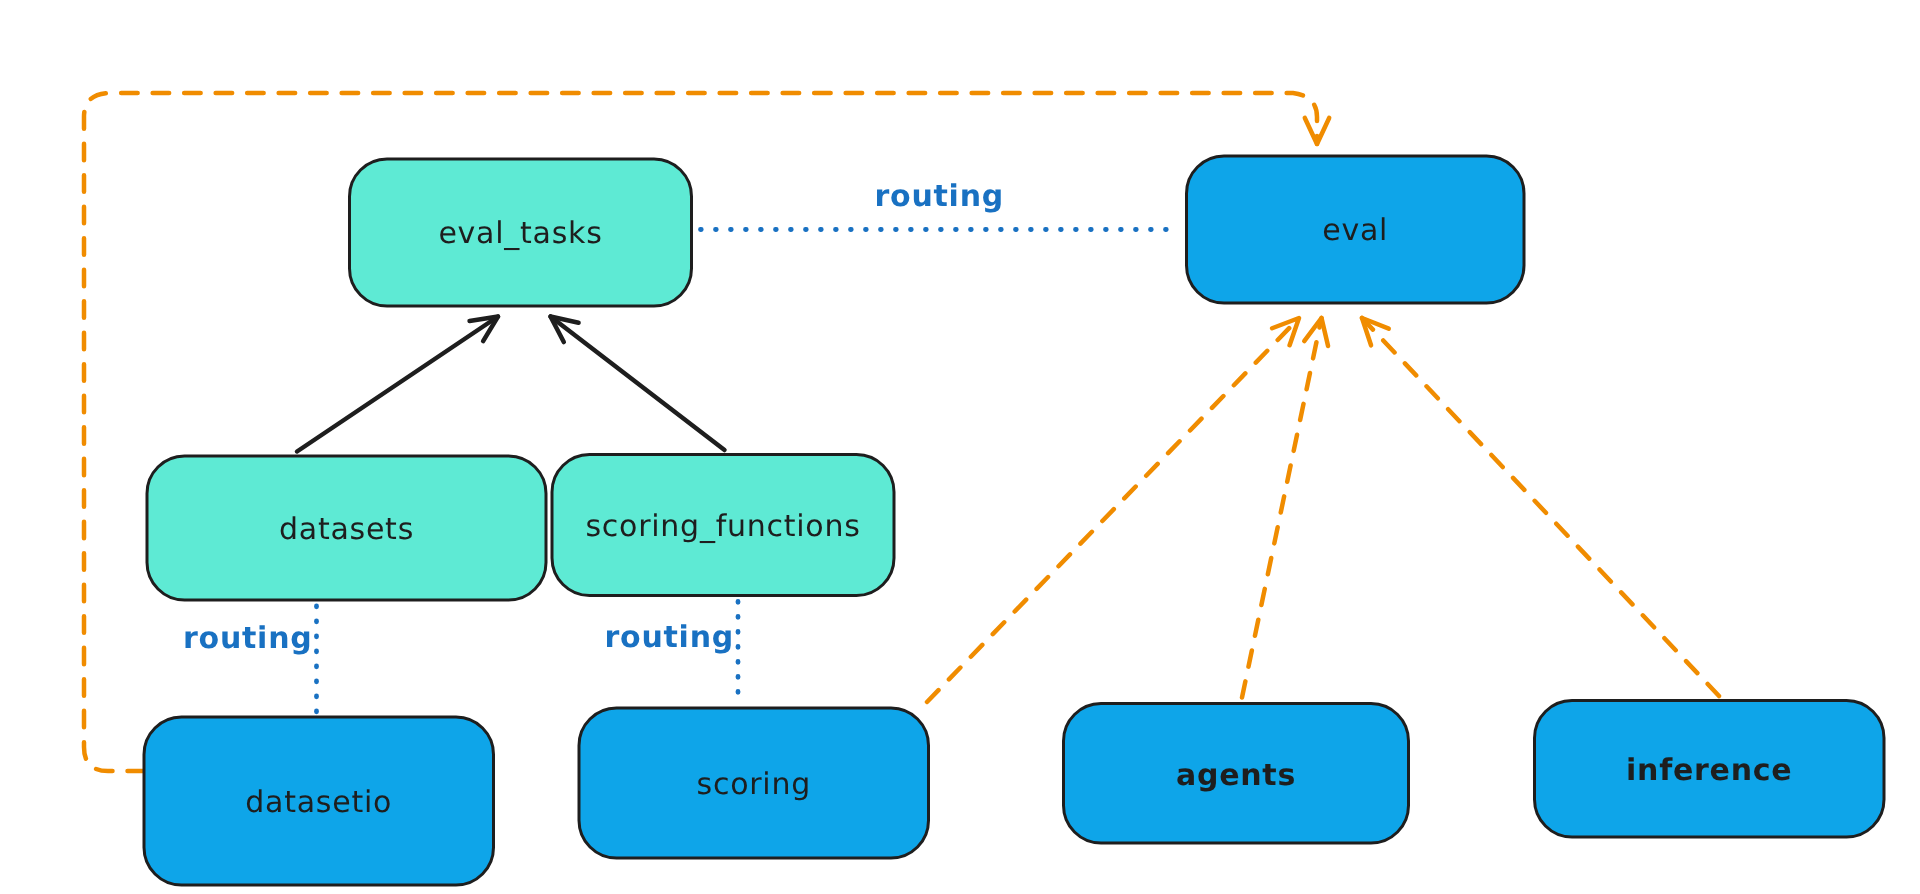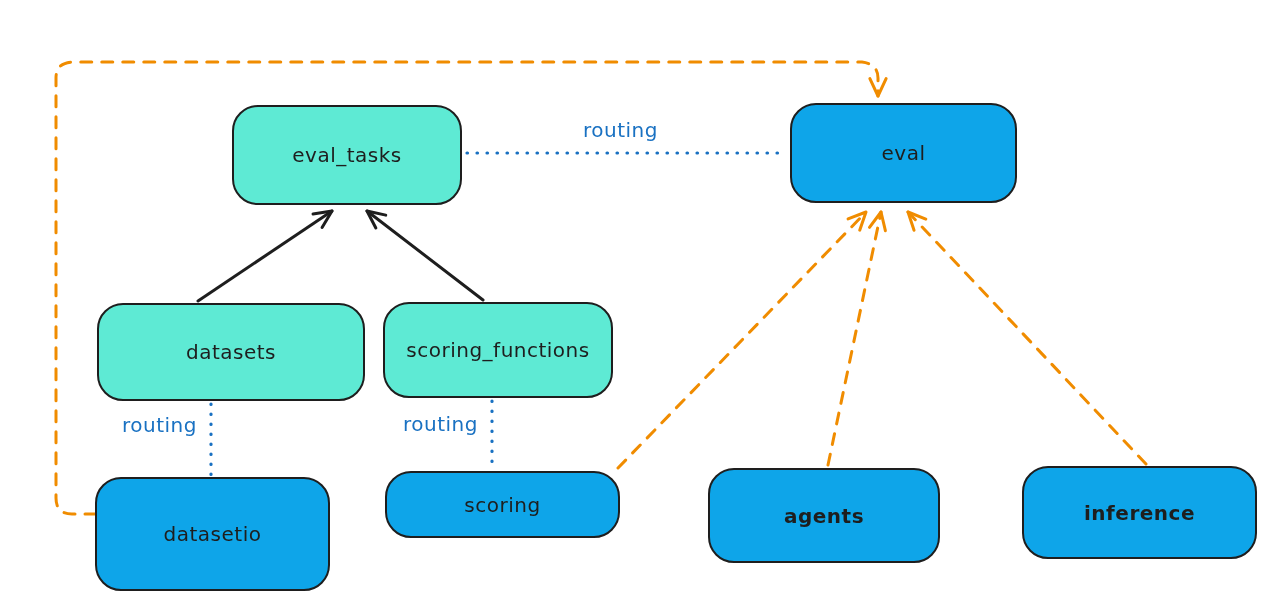--- a/index.html
+++ b/index.html
@@ -33,21 +33,21 @@
     color: #1e1e1e;
     letter-spacing: 0.5px;
     z-index: 1;
   }
   .node.blue  { background: #5eead4; }
   .node.green { background: #0ea5e9; }
   .edge-label {
     position: absolute;
     color: #1971c2;
     font-size: 20px;
-    font-weight: 400;
+    font-weight: 700;
     letter-spacing: 0.5px;
     z-index: 2;
     white-space: nowrap;
   }
 </style>
 </head>
 <body>
 
 <div class="canvas">
 
@@ -79,29 +79,29 @@
   </div>
 
   <div class="node green" style="left:790px; top:103px; width:227px; height:100px;">
     <span>eval</span>
   </div>
 
   <div class="node blue" style="left:97px; top:303px; width:268px; height:98px;">
     <span>datasets</span>
   </div>
 
-  <div class="node blue" style="left:383px; top:302px; width:230px; height:96px;">
+  <div class="node blue" style="left:367px; top:302px; width:230px; height:96px;">
     <span>scoring_functions</span>
   </div>
 
   <div class="node green" style="left:95px; top:477px; width:235px; height:114px;">
     <span>datasetio</span>
   </div>
 
-  <div class="node green" style="left:385px; top:471px; width:235px; height:67px;border-radius:26px;">
+  <div class="node green" style="left:385px; top:471px; width:235px; height:102px;border-radius:26px;">
     <span>scoring</span>
   </div>
 
   <div class="node green" style="left:708px; top:468px; width:232px; height:95px;font-weight:bold;">
     <span>agents</span>
   </div>
 
   <div class="node green" style="left:1022px; top:466px; width:235px; height:93px;font-weight:bold;">
     <span>inference</span>
   </div>

